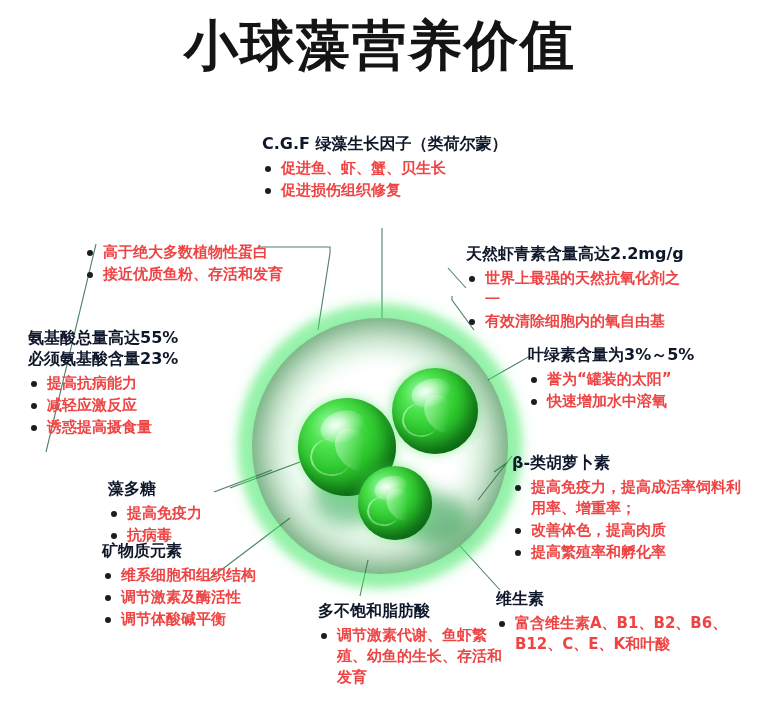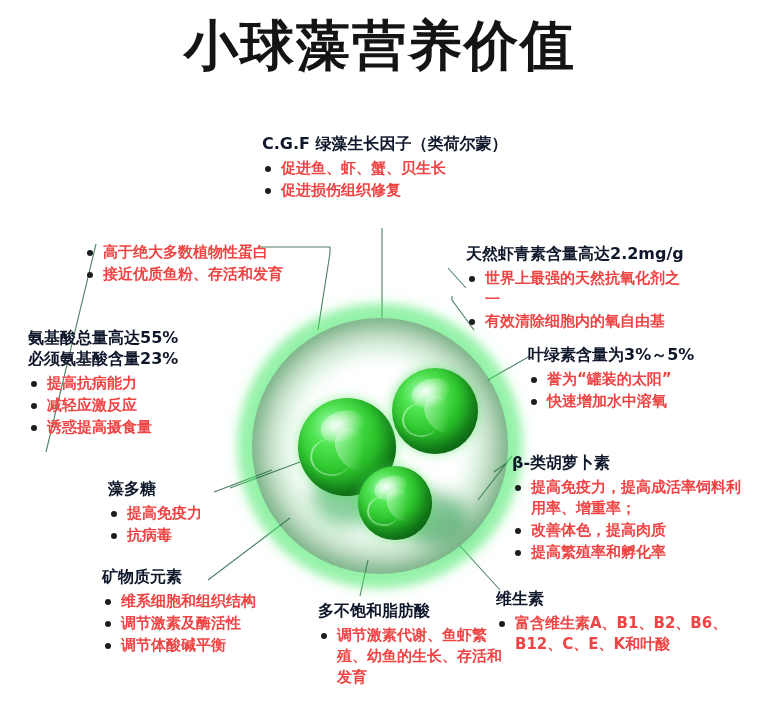--- a/index.html
+++ b/index.html
@@ -99,21 +99,21 @@
     content:"";position:absolute;left:3px;top:8px;
     width:6px;height:6px;border-radius:50%;background:#1b1d20;
   }
   ul.items li.wrap{white-space:normal;}
 
   
   #blk-cgf     {left:262px;top:133px;}
   #blk-protein {left:84px; top:238px;}
   #blk-amino   {left:28px; top:327px;}
   #blk-poly    {left:108px;top:478px;}
-  #blk-mineral {left:102px;top:566px;}
+  #blk-mineral {left:102px;top:540px;}
   #blk-fatty   {left:318px;top:600px;width:190px;}
   #blk-vitamin {left:496px;top:588px;width:250px;}
   #blk-beta    {left:512px;top:452px;width:240px;}
   #blk-chloro  {left:528px;top:344px;}
   #blk-astax   {left:466px;top:243px;}
 </style>
 </head>
 <body>
 
 <div id="stage">

